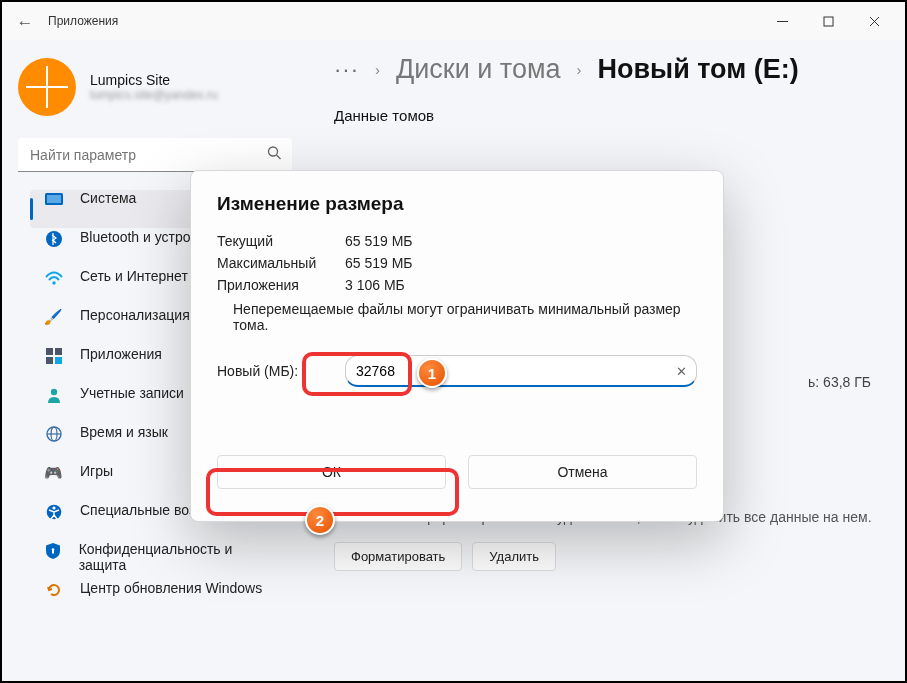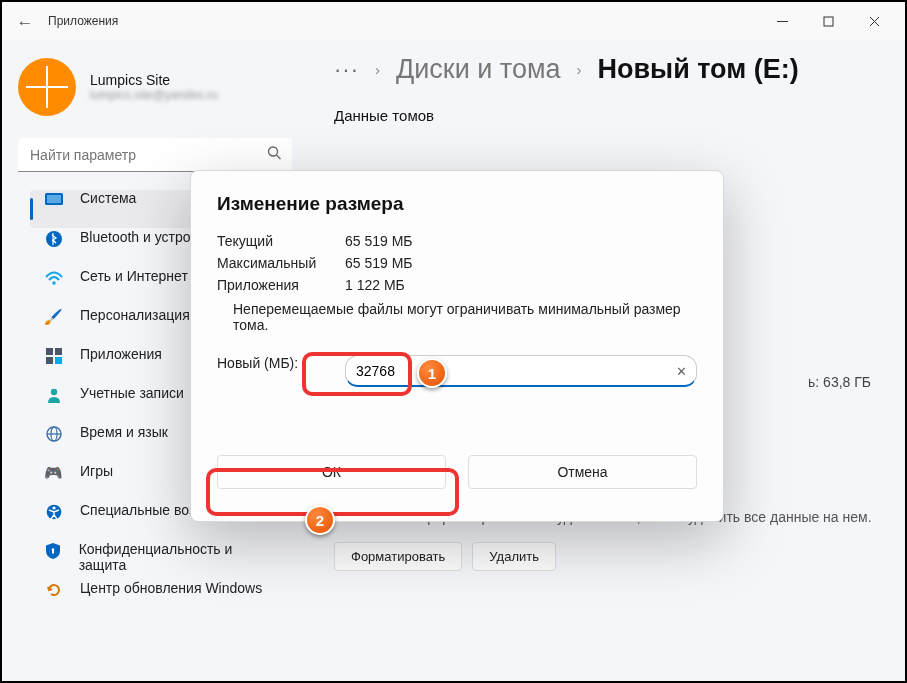--- a/index.html
+++ b/index.html
@@ -36,21 +36,21 @@
 .sect{font-size:15px;font-weight:400;color:#111;margin:8px 0 12px}
 .stor-txt{font-size:14px;color:#444;text-align:right;padding-right:6px}
 .btn-row{display:flex;gap:10px;margin-top:10px}
 .sm-btn{background:#fdfdfd;border:1px solid #ddd;border-radius:4px;padding:6px 16px;font-size:13px;color:#222;cursor:pointer}
 .desc{font-size:14px;color:#555;margin:12px 0 14px;line-height:1.5}
 .modal{position:absolute;left:188px;top:168px;width:534px;height:352px;background:#fdfdfd;border:1px solid #d8d8d8;border-radius:8px;box-shadow:0 20px 60px rgba(0,0,0,0.25);padding:22px 26px;z-index:50}
 .m-title{font-size:19px;font-weight:600;color:#111;margin-bottom:18px}
 .m-row{display:flex;font-size:14px;color:#222;margin-bottom:6px}
 .m-lbl{width:128px}
 .m-note{font-size:14px;color:#222;margin:8px 16px 22px}
-.m-inrow{display:flex;}
+.m-inrow{display:flex;align-items:center}
 .m-inlbl{width:128px;font-size:14px;color:#222}
 .m-input-wrap{flex:1;position:relative}
 .m-input{width:100%;height:32px;border:1px solid #ccc;border-bottom:2px solid #0067c0;border-radius:13px;padding:0 32px 0 10px;font-size:14px;outline:none;background:#fff}
 .m-clear{position:absolute;right:10px;top:50%;transform:translateY(-50%);color:#666;font-size:13px}
 .m-btns{display:flex;gap:22px;margin-top:68px}
 .m-btn{flex:1;height:34px;border:1px solid #ddd;background:#fdfdfd;border-radius:4px;font-size:14px;color:#222;cursor:pointer}
 .hl-red{position:absolute;border:4px solid #e33;border-radius:10px;pointer-events:none;z-index:60}
 .hl1{left:300px;top:350px;width:110px;height:44px}
 .hl2{left:204px;top:466px;width:253px;height:48px}
 .badge{position:absolute;width:30px;height:30px;border-radius:50%;background:radial-gradient(circle at 35% 30%,#ff8a3d,#e65100);border:2px solid #fff;color:#fff;font-weight:700;font-size:15px;display:flex;align-items:center;justify-content:center;z-index:70;box-shadow:0 2px 4px rgba(0,0,0,0.4)}
@@ -228,21 +228,21 @@
   <div class="m-row">
       <span class="m-lbl">Текущий</span>
       <span>65 519 МБ</span>
     </div>
   <div class="m-row">
       <span class="m-lbl">Максимальный</span>
       <span>65 519 МБ</span>
     </div>
   <div class="m-row">
       <span class="m-lbl">Приложения</span>
-      <span>1 122 МБ</span>
+      <span>3 106 МБ</span>
     </div>
   <div class="m-note">Неперемещаемые файлы могут ограничивать минимальный размер тома.</div>
   <div class="m-inrow">
     <span class="m-inlbl">Новый (МБ):</span>
     <div class="m-input-wrap">
       <input class="m-input" value="32768" style="">
       <span class="m-clear">✕</span>
     </div>
   </div>
   <div class="m-btns">

